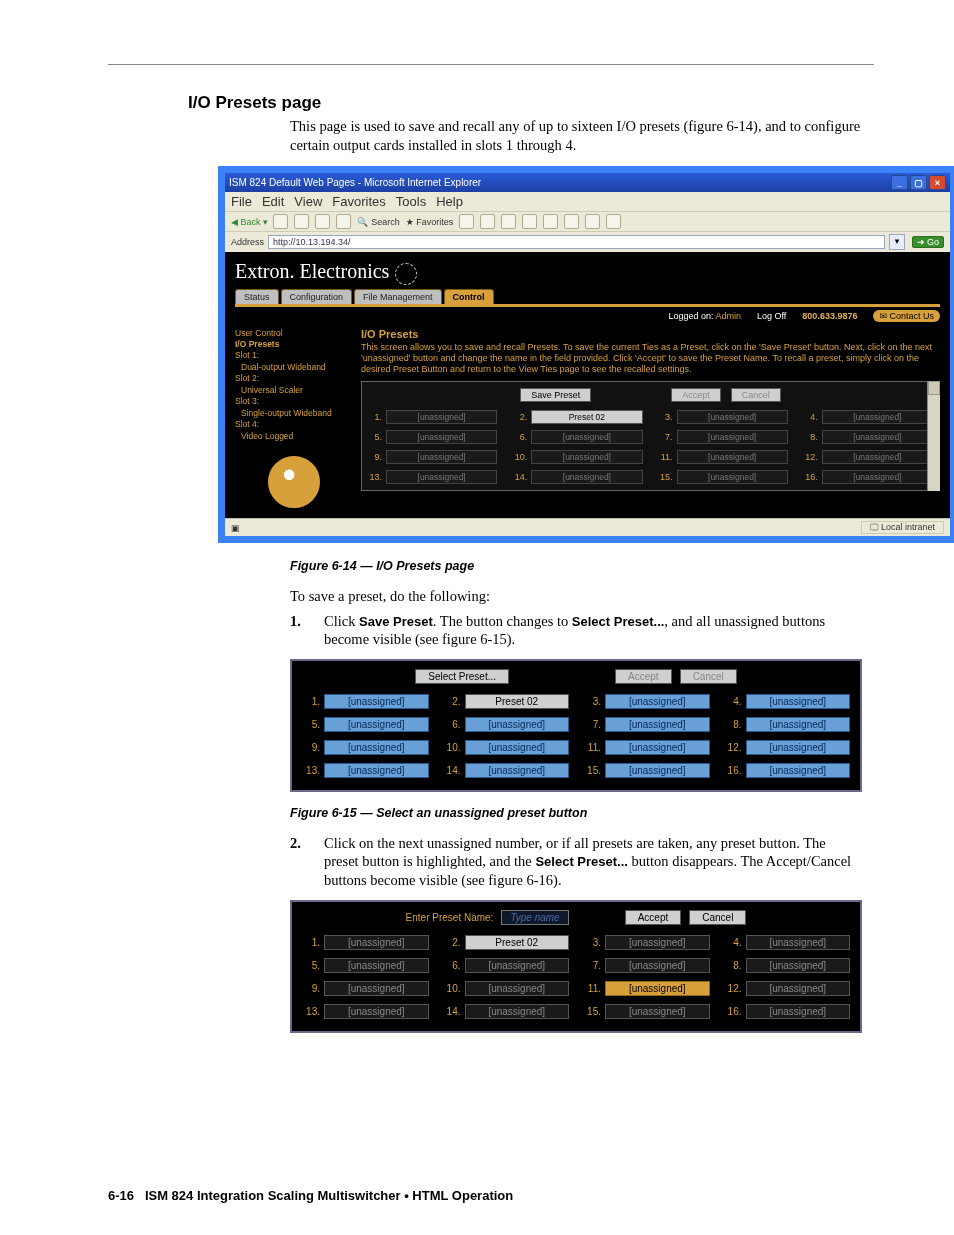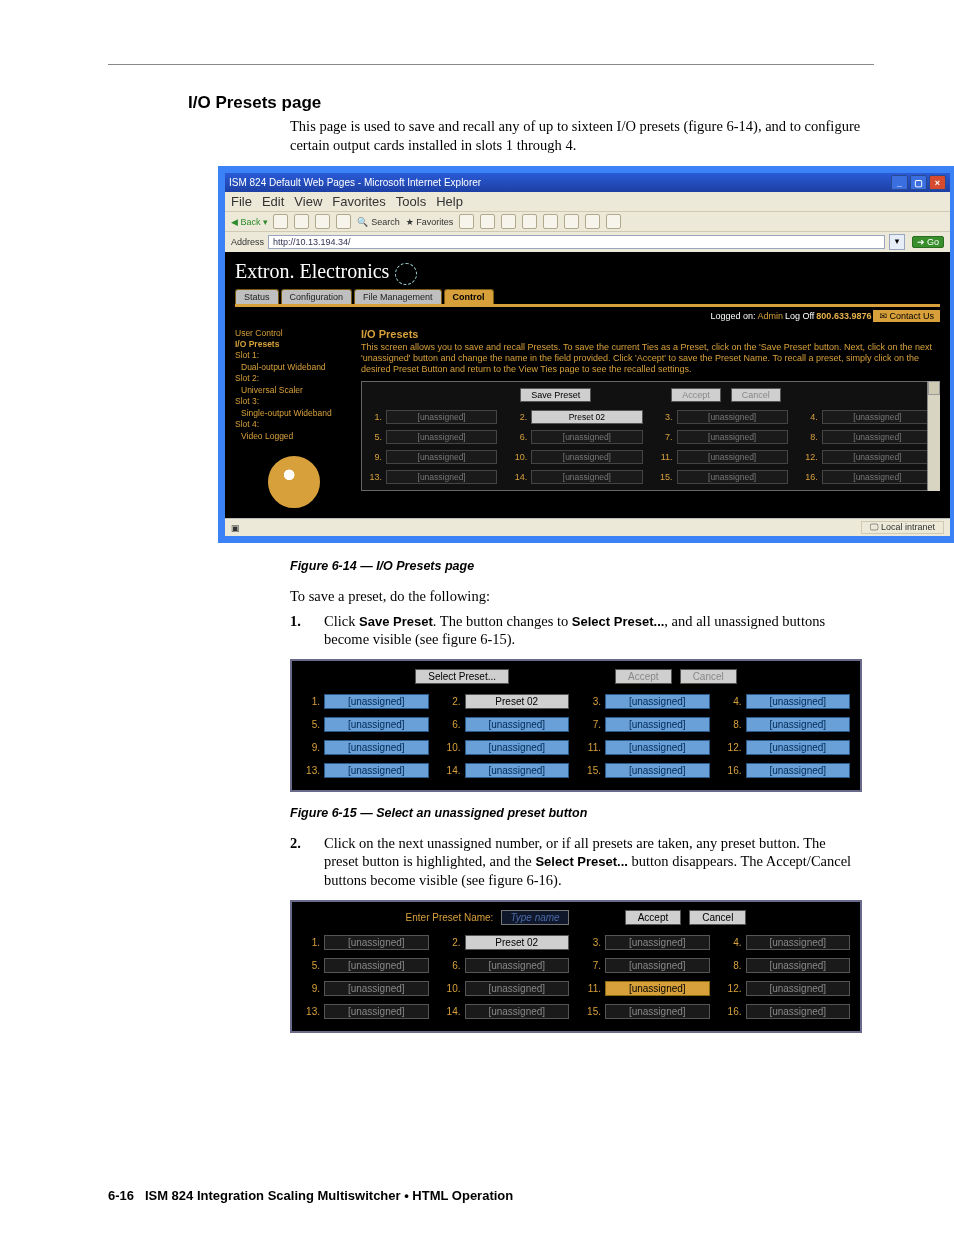--- a/index.html
+++ b/index.html
@@ -36,24 +36,24 @@
 .f14-addr .go{background:#3a8f2d;color:#fff;border:1px solid #2a6f20;padding:0 4px;border-radius:2px;margin-left:3px}
 .f14-addr .dd{width:14px;height:14px;border:1px solid #9aa6bf;background:#e7eef8;text-align:center;line-height:12px}
 .f14-content{background:#000}
 .f14-brandbar{padding:8px 10px 4px 10px}
 .f14-brand{color:#fff;font-family:Georgia,serif;font-size:20px}
 .f14-brand .spin{display:inline-block;width:20px;height:20px;border:1px dashed #9cc;border-radius:50%;margin-left:6px;vertical-align:middle}
 .f14-tabs{display:flex;gap:2px;padding:0 10px;align-items:flex-end}
 .f14-tab{background:#d7a03b;color:#000;padding:2px 8px;font-size:9px;border:1px solid #7a5a10;border-bottom:none;font-weight:700;border-radius:3px 3px 0 0}
 .f14-tab.off{background:#bfbfbf;color:#222;font-weight:400}
 .f14-strip{background:#d7a03b;height:3px;margin:0 10px}
-.f14-substrip{display:flex;justify-content:flex-end;align-items:center;gap:2px;padding:3px 10px 6px 10px;color:#fff;font-size:9px}
+.f14-substrip{display:flex;justify-content:flex-end;align-items:center;gap:16px;padding:3px 10px 6px 10px;color:#fff;font-size:9px}
 .f14-substrip .ph{color:#e8b24a;font-weight:700}
 .f14-substrip .lo{color:#fff}
-.f14-substrip .cu{background:#d7a03b;color:#000;padding:1px 6px;border-radius:0}
+.f14-substrip .cu{background:#d7a03b;color:#000;padding:1px 6px;border-radius:6px}
 .f14-substrip .adm{color:#d7a03b}
 .f14-body{display:flex;background:#000;padding:0 10px 10px 10px;gap:8px}
 .f14-side{width:118px;color:#d7a03b;font-size:8.5px;line-height:1.35}
 .f14-side .hl{font-weight:700}
 .f14-side .indent{margin-left:6px}
 .f14-logo{width:48px;height:48px;border-radius:50%;border:2px solid #d7a03b;margin:14px auto 0 auto;background:radial-gradient(circle at 40% 35%,#fff 0 12%,#d7a03b 13% 100%);position:relative}
 .f14-main{flex:1;color:#d7a03b;font-size:9px}
 .f14-main h4{color:#d7a03b;font-size:11px;margin:0 0 2px 0;font-weight:700}
 .f14-main .desc{color:#d7a03b;line-height:1.25;margin-bottom:6px}
 .pres-box{border:1px solid #666;background:#111;padding:6px;margin-top:4px;position:relative}

